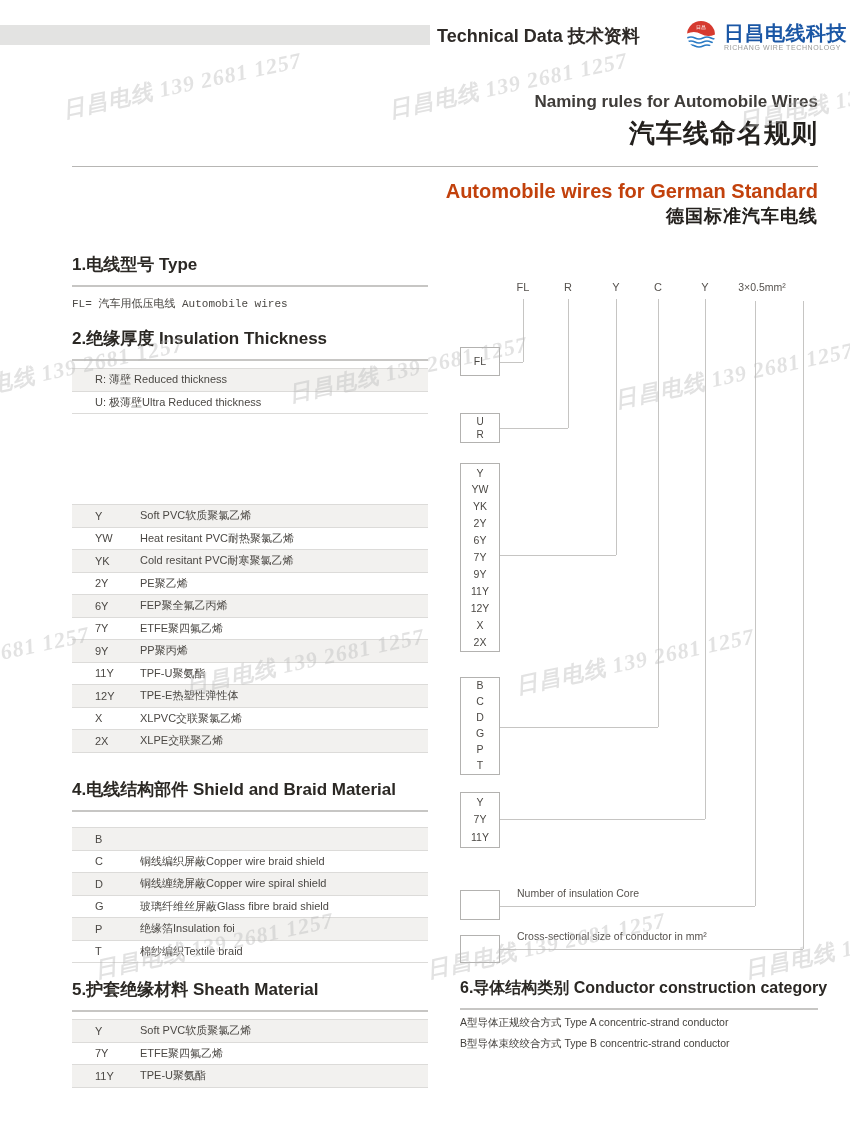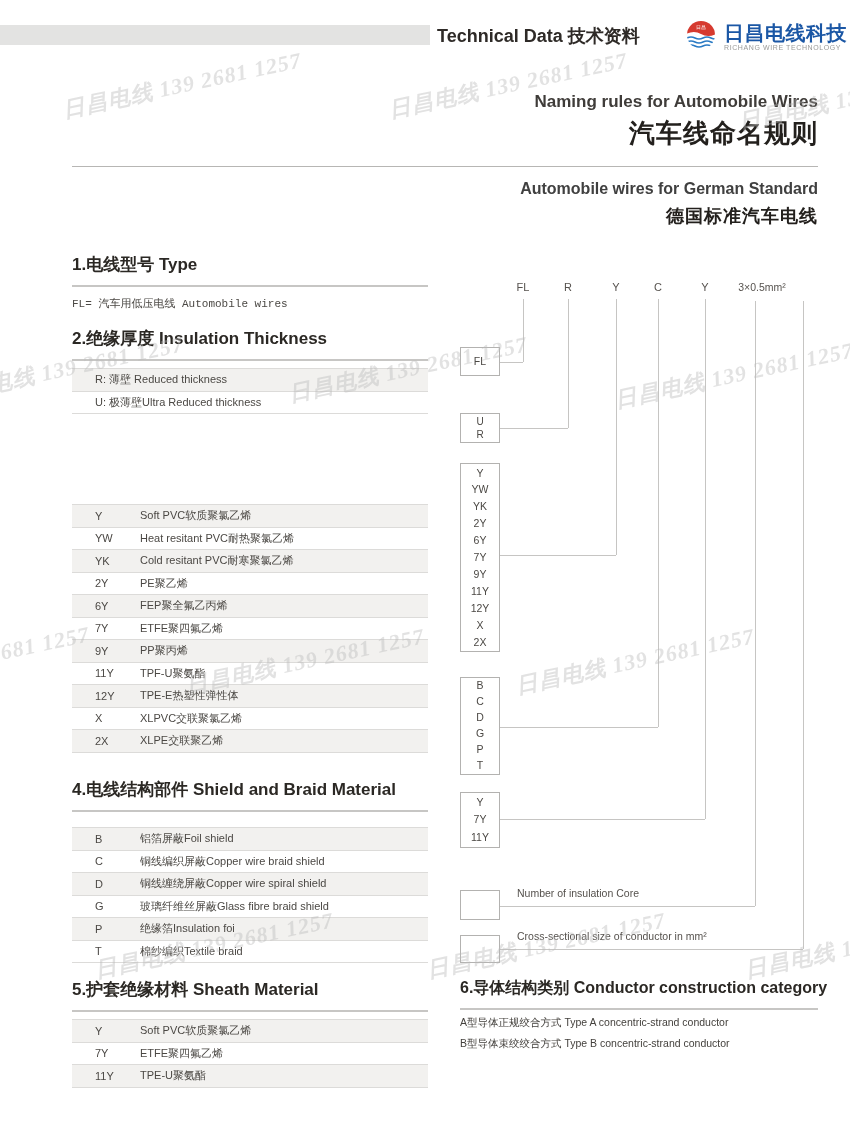--- a/index.html
+++ b/index.html
@@ -15,21 +15,21 @@
   .hd-title{position:absolute;left:437px;top:24px;font-size:18px;font-weight:bold;color:#2e2a27;}
   .logo{position:absolute;left:686px;top:20px;display:flex;align-items:center;}
   .logo-text{margin-left:8px;}
   .logo-name{font-size:20px;font-weight:bold;color:#1b57a5;letter-spacing:0.5px;line-height:18px;}
   .logo-sub{font-size:7px;letter-spacing:0.6px;color:#9a9a98;margin-top:2px;}
   
   .tblock{position:absolute;left:72px;width:746px;text-align:right;}
   .t-en{top:92px;font-size:17px;font-weight:600;color:#3f3c39;}
   .t-zh{top:116px;font-size:26px;font-weight:bold;color:#23201d;letter-spacing:1px;}
   .t-div{position:absolute;left:72px;top:166px;width:746px;height:1px;background:#b7b6b4;}
-  .s-en{top:180px;font-size:16px;font-weight:600;color:#404040;}
+  .s-en{top:180px;font-size:20px;font-weight:600;color:#c2410c;}
   .s-zh{top:204px;font-size:18px;font-weight:bold;color:#23201d;letter-spacing:1px;}
   
   .sec-h{position:absolute;left:72px;width:356px;font-size:17px;font-weight:bold;color:#2b2824;
          padding-bottom:9px;border-bottom:2px solid #c7c6c4;white-space:nowrap;}
   .sec-h.right{left:460px;width:358px;font-size:16px;}
   .note{position:absolute;left:72px;font-size:11px;color:#4b4844;font-family:Liberation Mono, monospace;}
   .tbl{position:absolute;left:72px;width:356px;border-bottom:1px solid #dcdbd9;}
   .trow{display:flex;height:21.5px;align-items:center;border-top:1px solid #dcdbd9;
         font-size:11px;color:#4b4844;}
   .trow:nth-child(odd){background:#f2f1ef;}
@@ -155,21 +155,20 @@
       <div class="trow">
       <span class="tcode">2X</span>
       <span class="tdesc">XLPE交联聚乙烯</span>
     </div>
     </div>
 
   <div class="sec-h" style="top:778px">4.电线结构部件 Shield and Braid Material</div>
   <div class="tbl" style="top:827px">
       <div class="trow">
       <span class="tcode">B</span>
-      <span class="tdesc">铝箔屏蔽Foil shield</span>
     </div>
       <div class="trow">
       <span class="tcode">C</span>
       <span class="tdesc">铜线编织屏蔽Copper wire braid shield</span>
     </div>
       <div class="trow">
       <span class="tcode">D</span>
       <span class="tdesc">铜线缠绕屏蔽Copper wire spiral shield</span>
     </div>
       <div class="trow">

